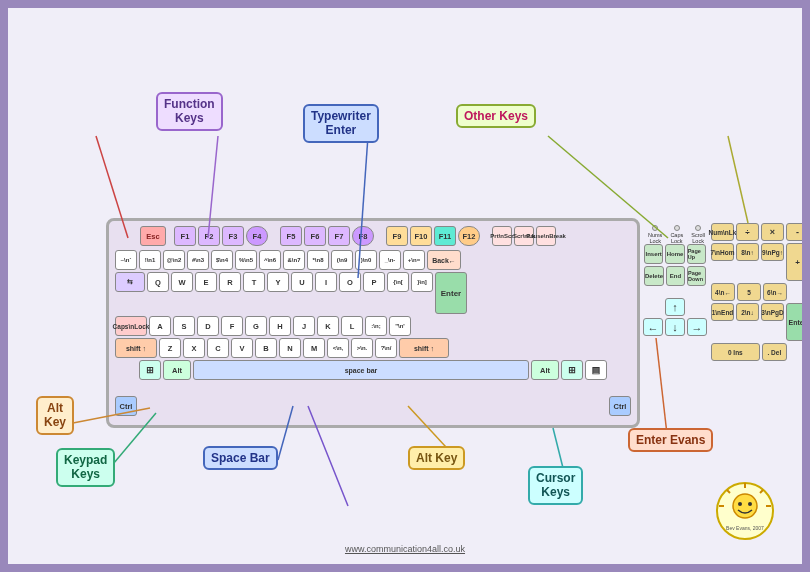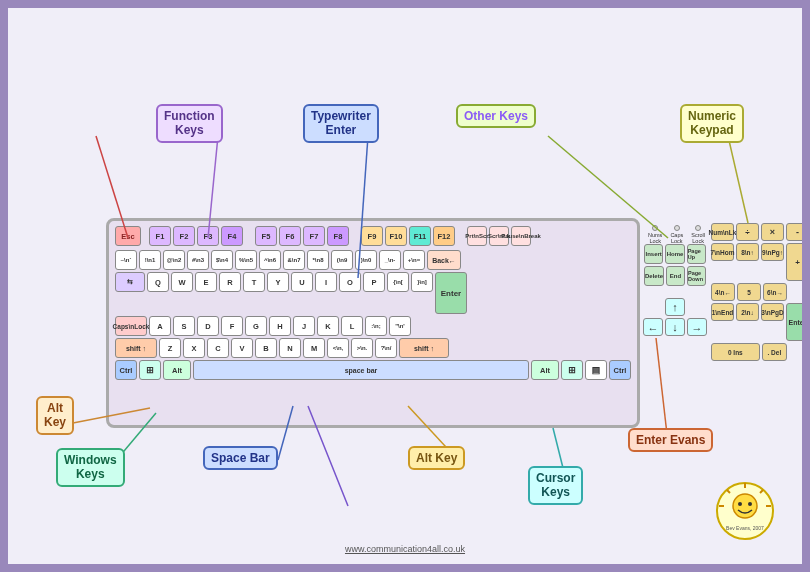--- a/index.html
+++ b/index.html
@@ -42,23 +42,23 @@
       border-radius: 6px;
       padding: 3px 6px;
       text-align: center;
       font-size: 12px;
       font-weight: bold;
       line-height: 1.2;
       background: white;
       z-index: 10;
     }
     .label-escape { background: #ffcccc; border-color: #cc4444; color: #882222; top: 102px; left: 28px; }
-    .label-function { background: #eeddff; border-color: #9966cc; color: #553388; top: 96px; left: 148px; }
+    .label-function { background: #eeddff; border-color: #9966cc; color: #553388; top: 84px; left: 148px; }
     .label-typewriter { background: #ccddff; border-color: #4466bb; color: #223388; top: 96px; left: 295px; }
-    .label-other { background: #eeffcc; border-color: #88aa33; color: #8b5cf6; top: 96px; left: 448px; }
+    .label-other { background: #eeffcc; border-color: #88aa33; color: #be185d; top: 96px; left: 448px; }
     .label-numeric { background: #ffffcc; border-color: #aaaa33; color: #666611; top: 96px; left: 672px; }
     .label-alt { background: #ffeecc; border-color: #cc8833; color: #884411; top: 388px; left: 28px; }
     .label-windows { background: #ccffee; border-color: #33aa77; color: #116644; top: 440px; left: 48px; }
     .label-spacebar { background: #ccddff; border-color: #4466bb; color: #223388; top: 438px; left: 195px; }
     .label-control { background: #ddccff; border-color: #7755cc; color: #442288; top: 488px; left: 240px; }
     .label-altkey { background: #ffeeaa; border-color: #cc9922; color: #775511; top: 438px; left: 400px; }
     .label-cursor { background: #ccffff; border-color: #33aaaa; color: #115555; top: 458px; left: 520px; }
     .label-enter { background: #ffddcc; border-color: #cc6633; color: #883311; top: 420px; left: 620px; }
 
     
@@ -104,25 +104,25 @@
       border: 1.5px solid #888;
       border-radius: 3px;
       font-size: 7.5px;
       font-weight: bold;
       height: 20px;
       width: 22px;
       background: white;
       color: #333;
       flex-shrink: 0;
     }
-    .k-esc { background: #ffaaaa; color: #882222; width: 26px; }
+    .k-esc { background: #ffaaaa; color: #882222; width: 26px; margin-left: 25px; }
     .k-fn { background: #ddb8ff; }
-    .k-fn2 { background: #cc99ff; }
+    .k-fn2 { background: #cc99ff; border-radius: 10px; }
     .k-shift { background: #ffccaa; }
-    .k-ctrl { background: #aaccff; }
+    .k-ctrl { background: #aaccff; margin-top: 36px; }
     .k-alt { background: #ccffdd; }
     .k-space { background: #ccddff; flex: 1; }
     .k-caps { background: #ffcccc; width: 30px; }
     .k-tab { background: #ddccff; width: 30px; }
     .k-bs { background: #ffddcc; width: 34px; font-size: 7px; }
     .k-del { background: #ffe0e0; }
 
     .type-row { display: flex; gap: 2px; margin-bottom: 2px; }
     .copyright {
       position: absolute;
@@ -166,25 +166,23 @@
       <line x1="560" y1="480" x2="545" y2="420" stroke="#33aaaa" stroke-width="1.5"></line>
 
       <line x1="660" y1="435" x2="648" y2="330" stroke="#cc6633" stroke-width="1.5"></line>
     </svg>
 
     <div class="label-box label-function" style="white-space:pre-line;"><span>Function
 Keys</span></div>
     <div class="label-box label-typewriter" style="white-space:pre-line;"><span>Typewriter
 Enter</span></div>
     <div class="label-box label-other">Other Keys</div>
-    <div class="label-box label-numeric" style="white-space:pre-line;"><span>Numeric
-Keypad</span></div>
     <div class="label-box label-alt" style="white-space:pre-line;"><span>Alt
 Key</span></div>
-    <div class="label-box label-windows" style="white-space:pre-line;"><span>Windows
+    <div class="label-box label-windows" style="white-space:pre-line;"><span>Keypad
 Keys</span></div>
     <div class="label-box label-spacebar">Space Bar</div>
     <div class="label-box label-altkey">Alt Key</div>
     <div class="label-box label-cursor" style="white-space:pre-line;"><span>Cursor
 Keys</span></div>
     <div class="label-box label-enter">Enter Evans</div>
 
     <div class="main-keyboard">
 
       <div class="fkey-row">

